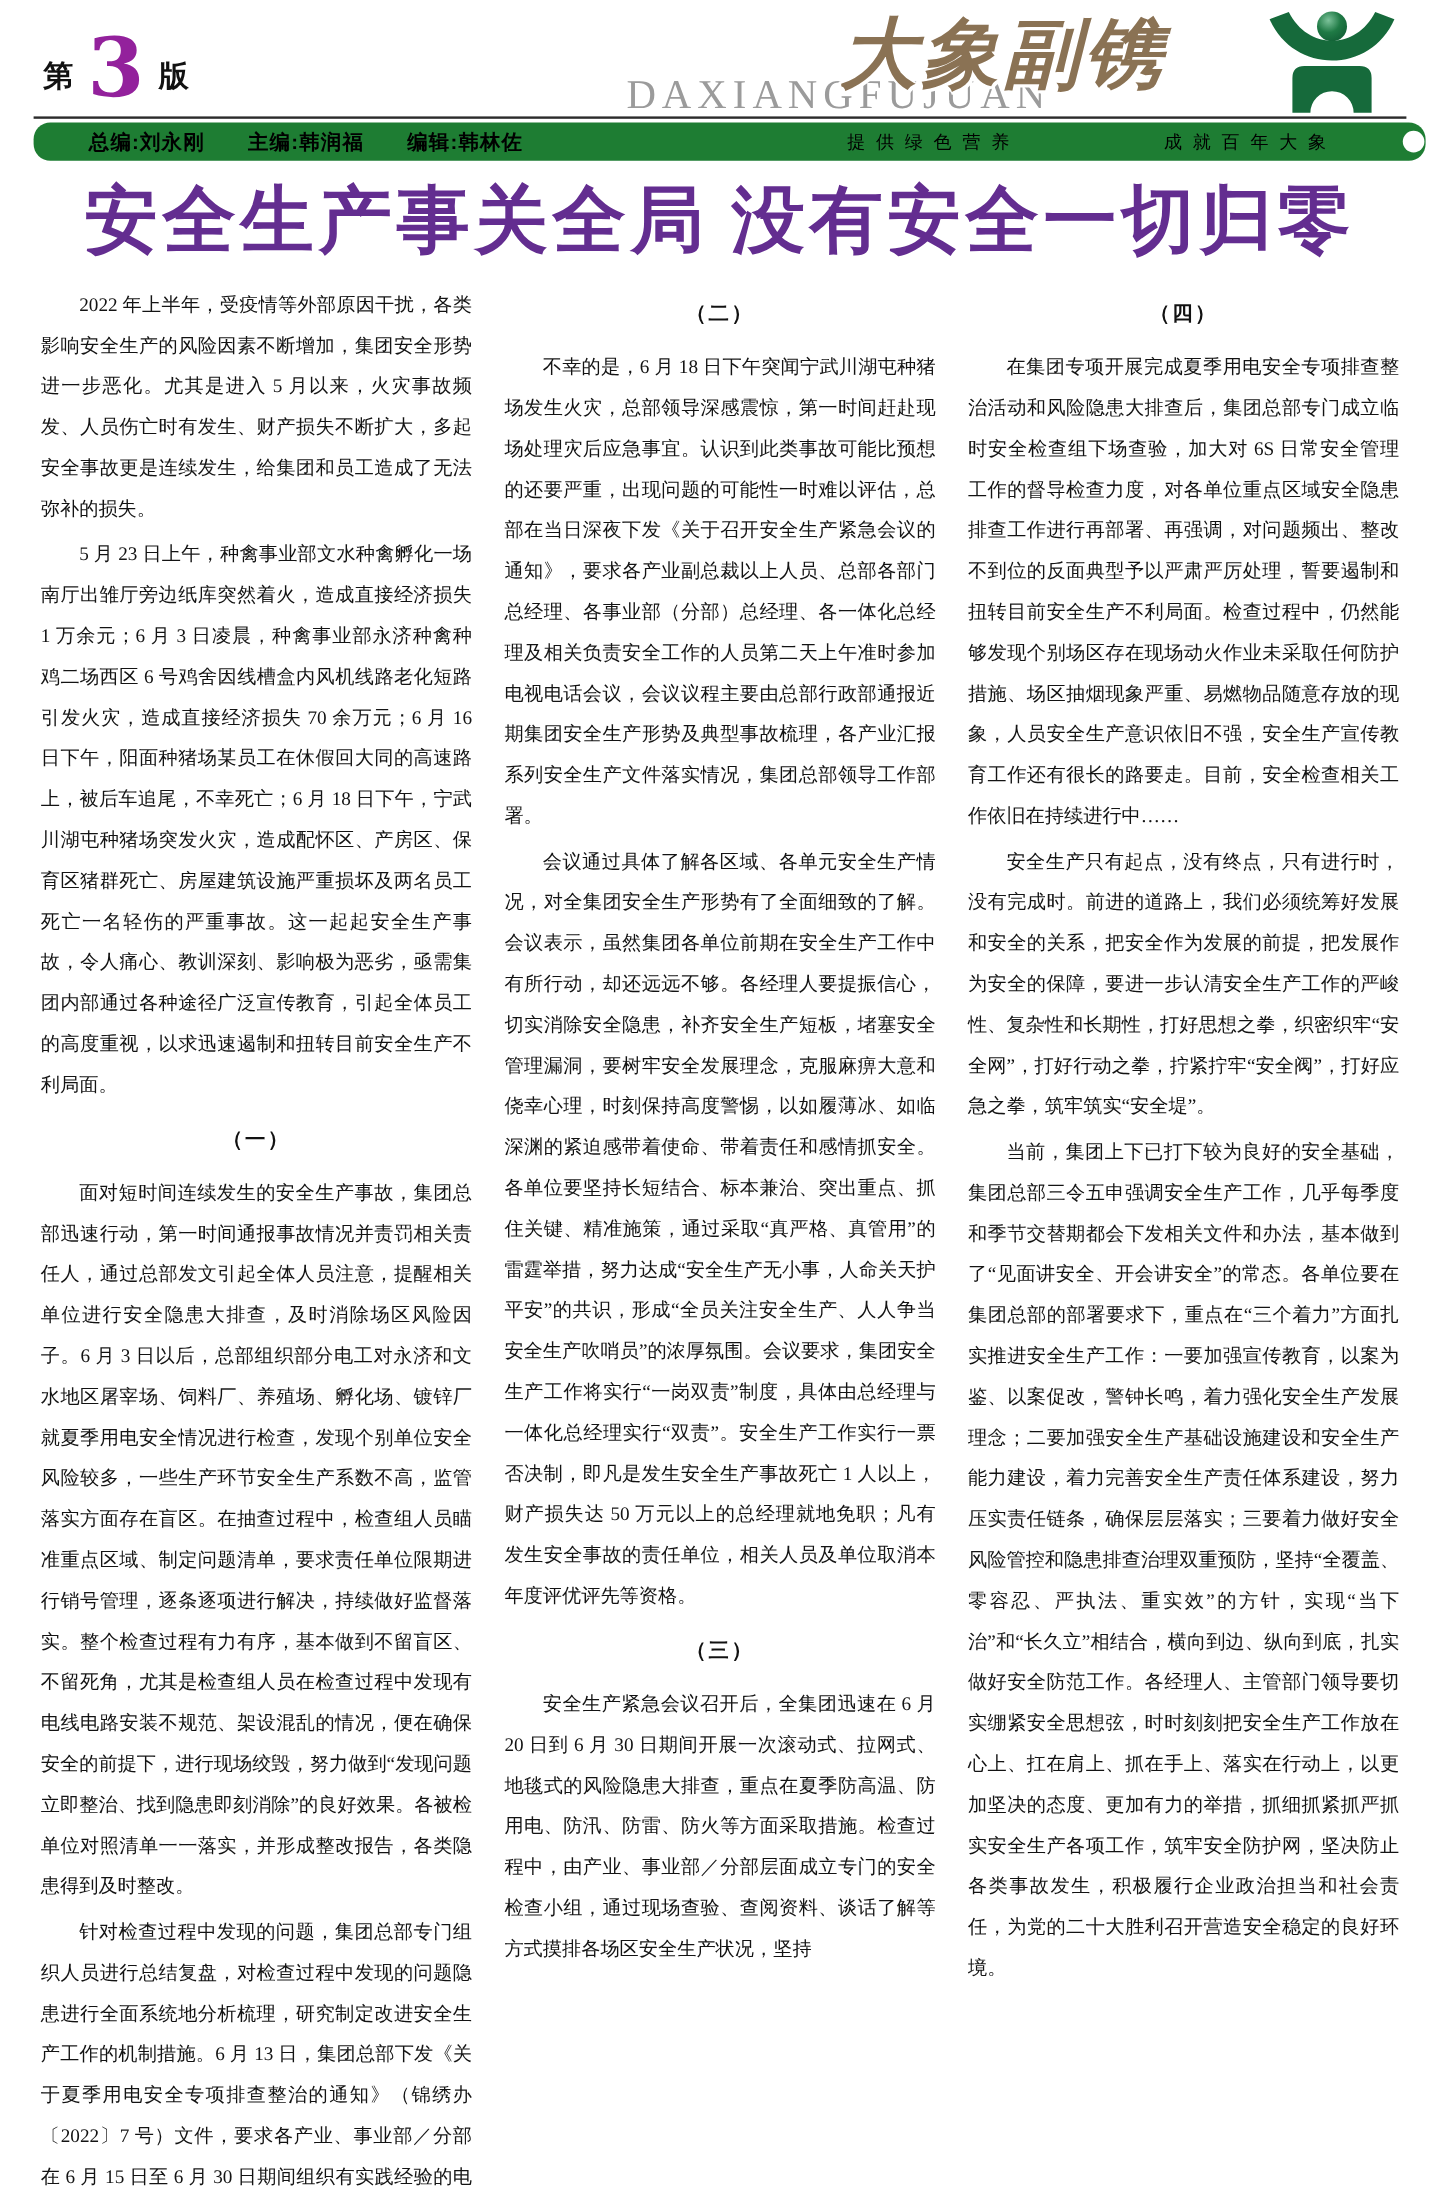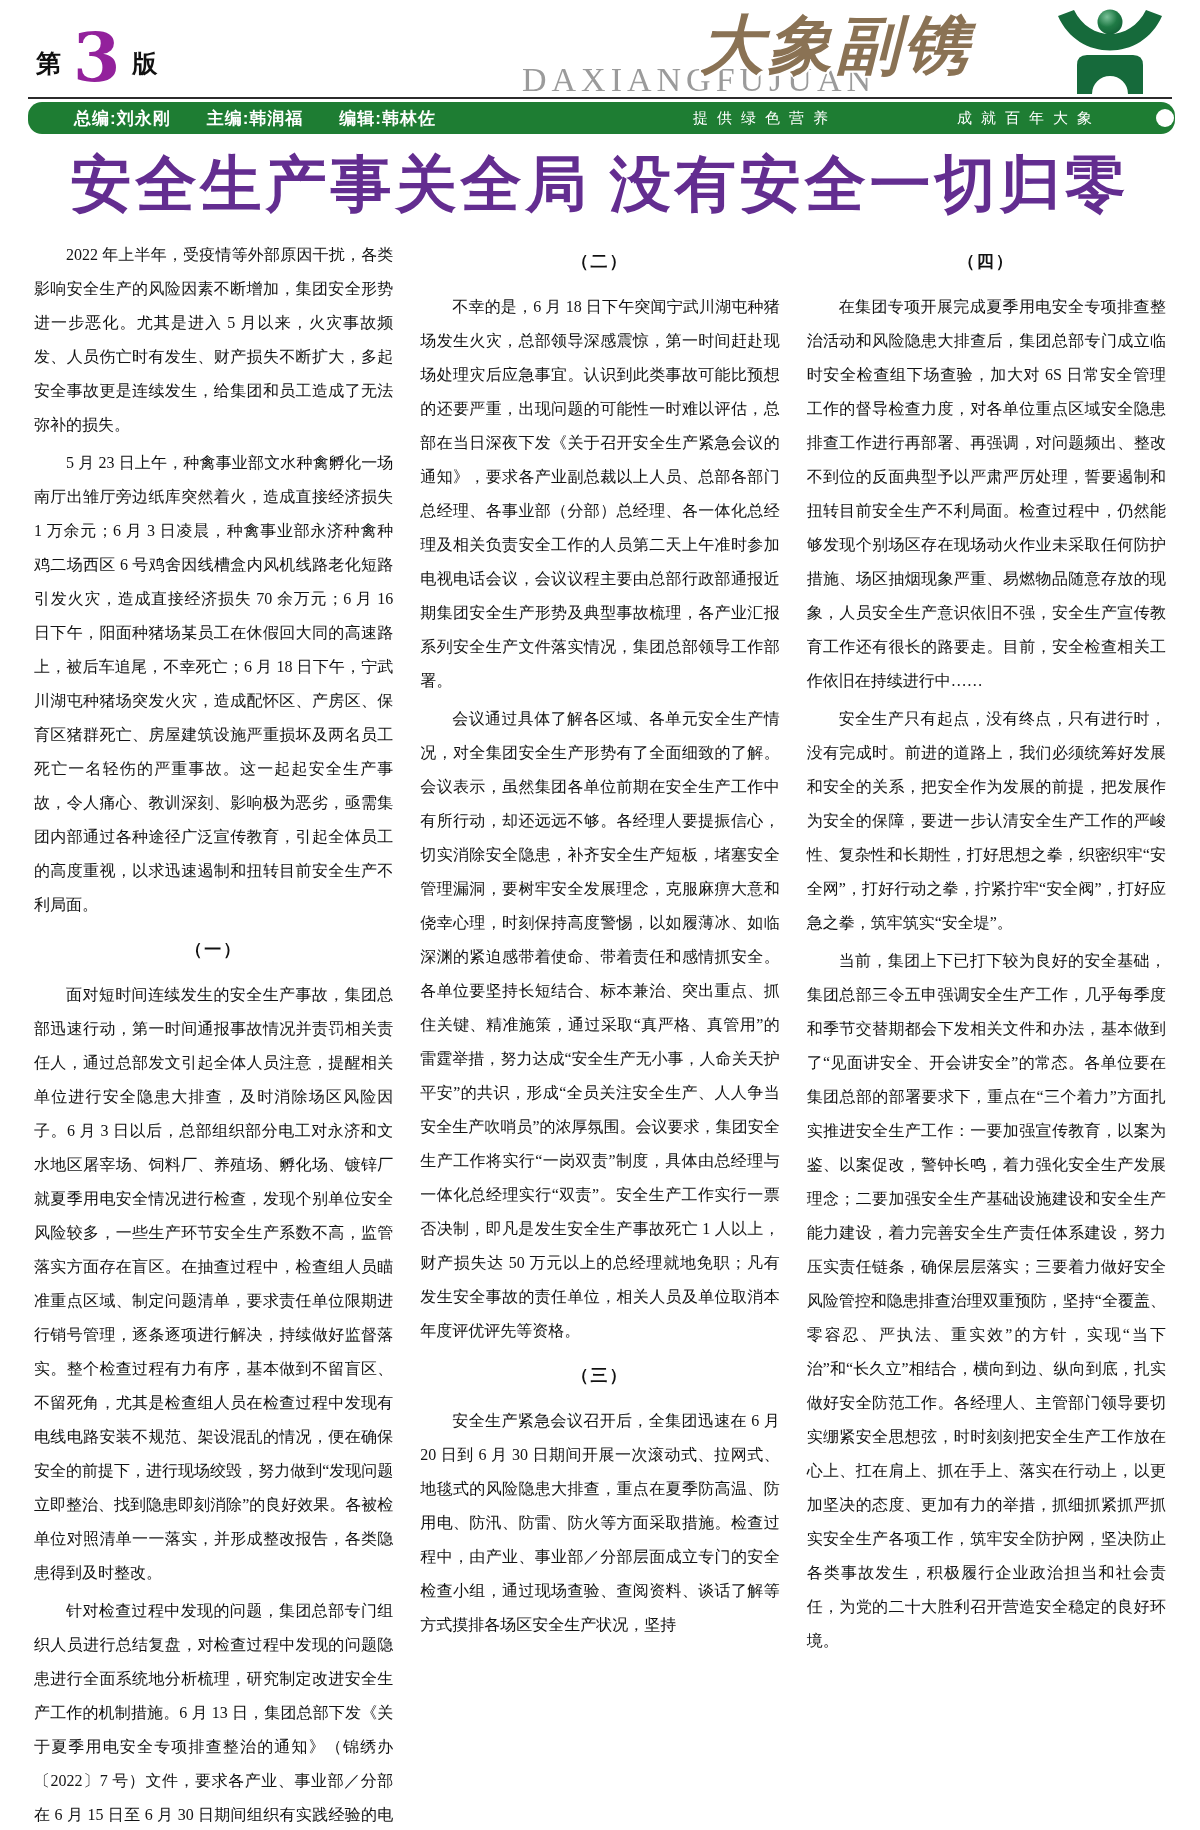--- a/index.html
+++ b/index.html
@@ -24,24 +24,24 @@
   .brand {
     position:absolute; left:700px; top:2px; font-size:64px; font-weight:bold;
     font-style:italic; letter-spacing:4px; color:var(--brand-brown);
     font-family:"DejaVu Serif",serif;
     text-shadow:2px 0 0 #fff,-2px 0 0 #fff,0 2px 0 #fff,0 -2px 0 #fff,2px 2px 0 #fff,-2px -2px 0 #fff;
     white-space:nowrap;
   }
   .logo { position:absolute; left:1054px; top:8px; }
   .mast-rule { position:absolute; left:28px; right:28px; top:97px; height:2px; background:var(--rule-dark); }
   .green-bar {
-    position:absolute; left:28px; right:25px; top:102px; height:26px;
+    position:absolute; left:28px; right:12px; top:102px; height:26px;
     background:var(--masthead-green); border-radius:14px;
     display:flex; align-items:center; justify-content:space-between;
-    padding:16px 46px; box-sizing:border-box; color:#ffffff;
+    padding:16px 46px; box-sizing:border-box; color:#000000;
     font-family:"Liberation Sans",sans-serif;
   }
   .green-bar::after {
     content:""; position:absolute; right:1px; top:50%; transform:translateY(-50%);
     width:18px; height:18px; background:#fff; border-radius:50%;
   }
   .staff { font-size:17px; font-weight:bold; letter-spacing:1px; white-space:nowrap; }
   .slogan { display:flex; align-items:center; font-size:15px; letter-spacing:9px; margin-right:28px; white-space:nowrap;gap:44px; }
   .slogan-gap { display:inline-block; width:32px; }
   

